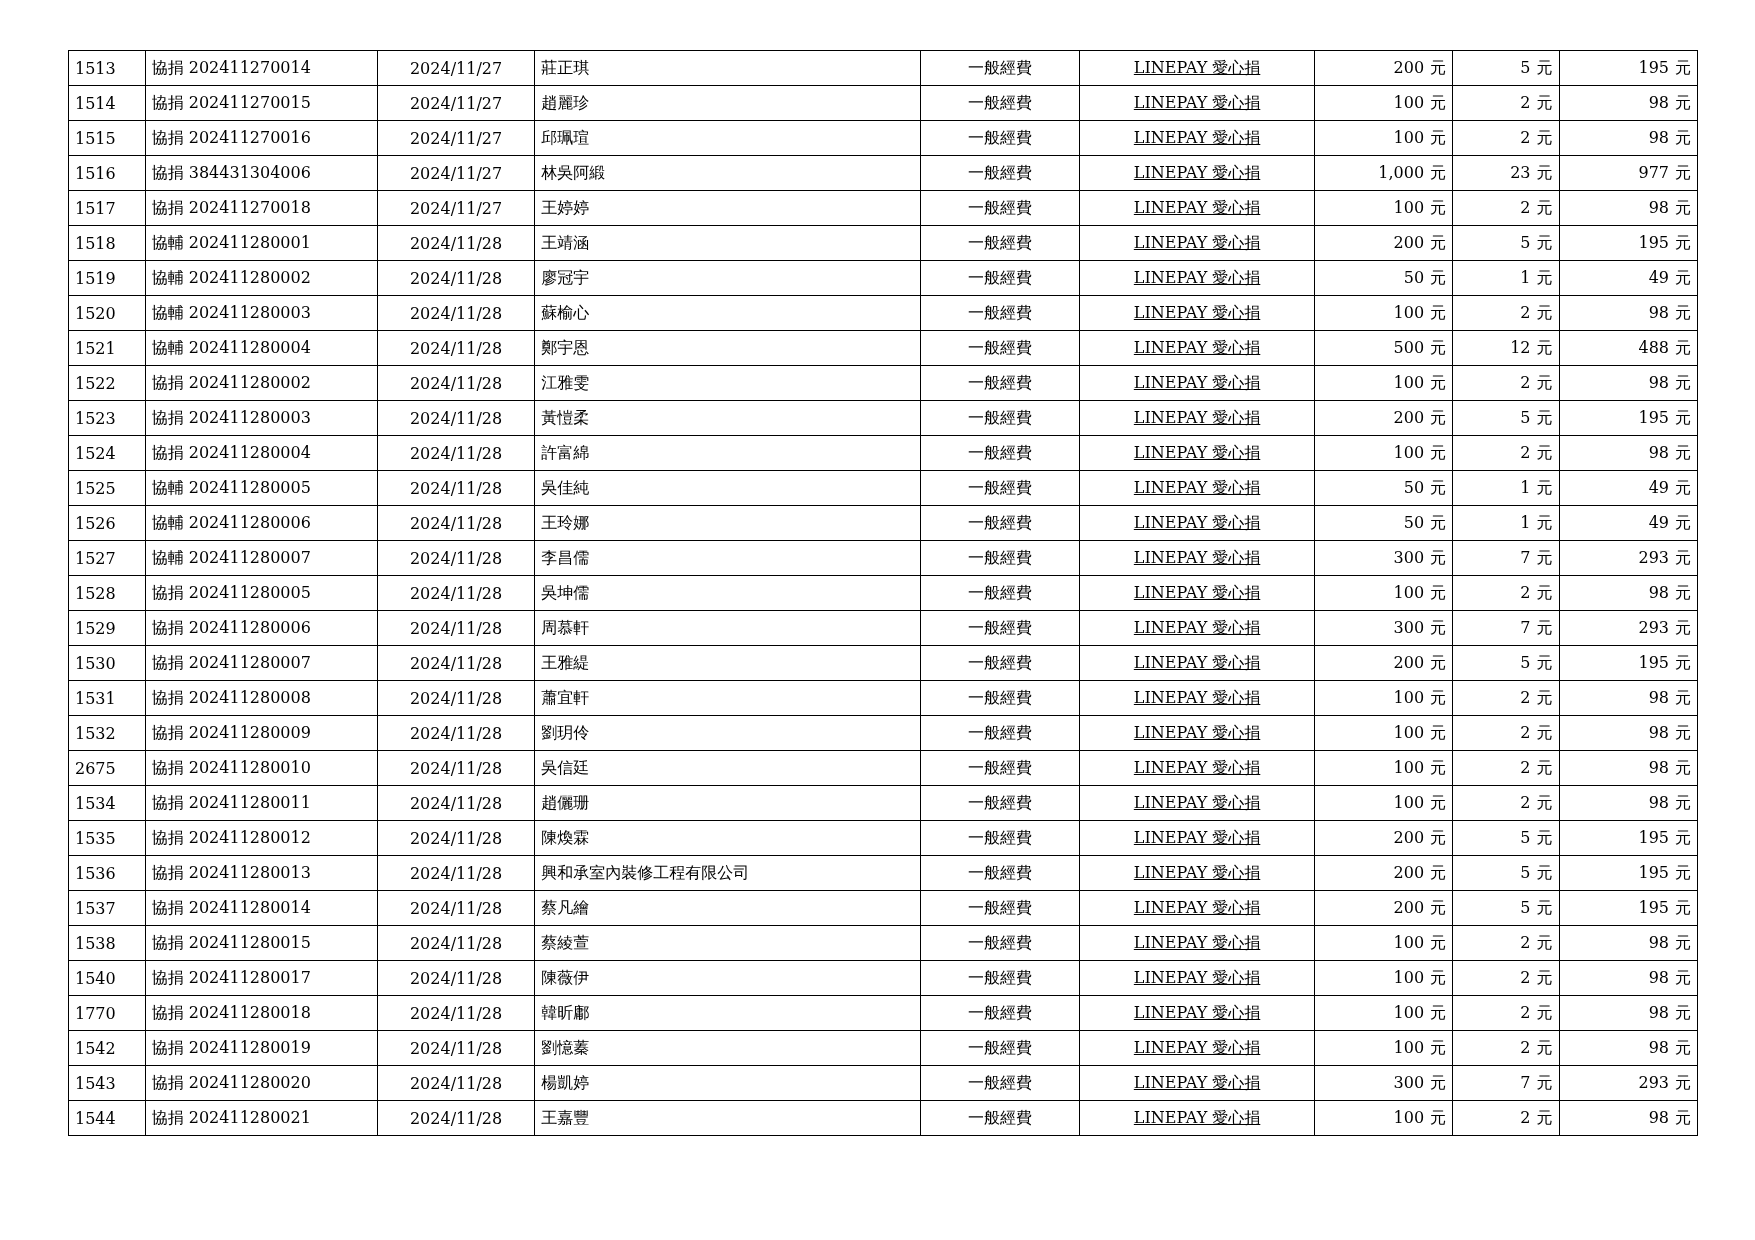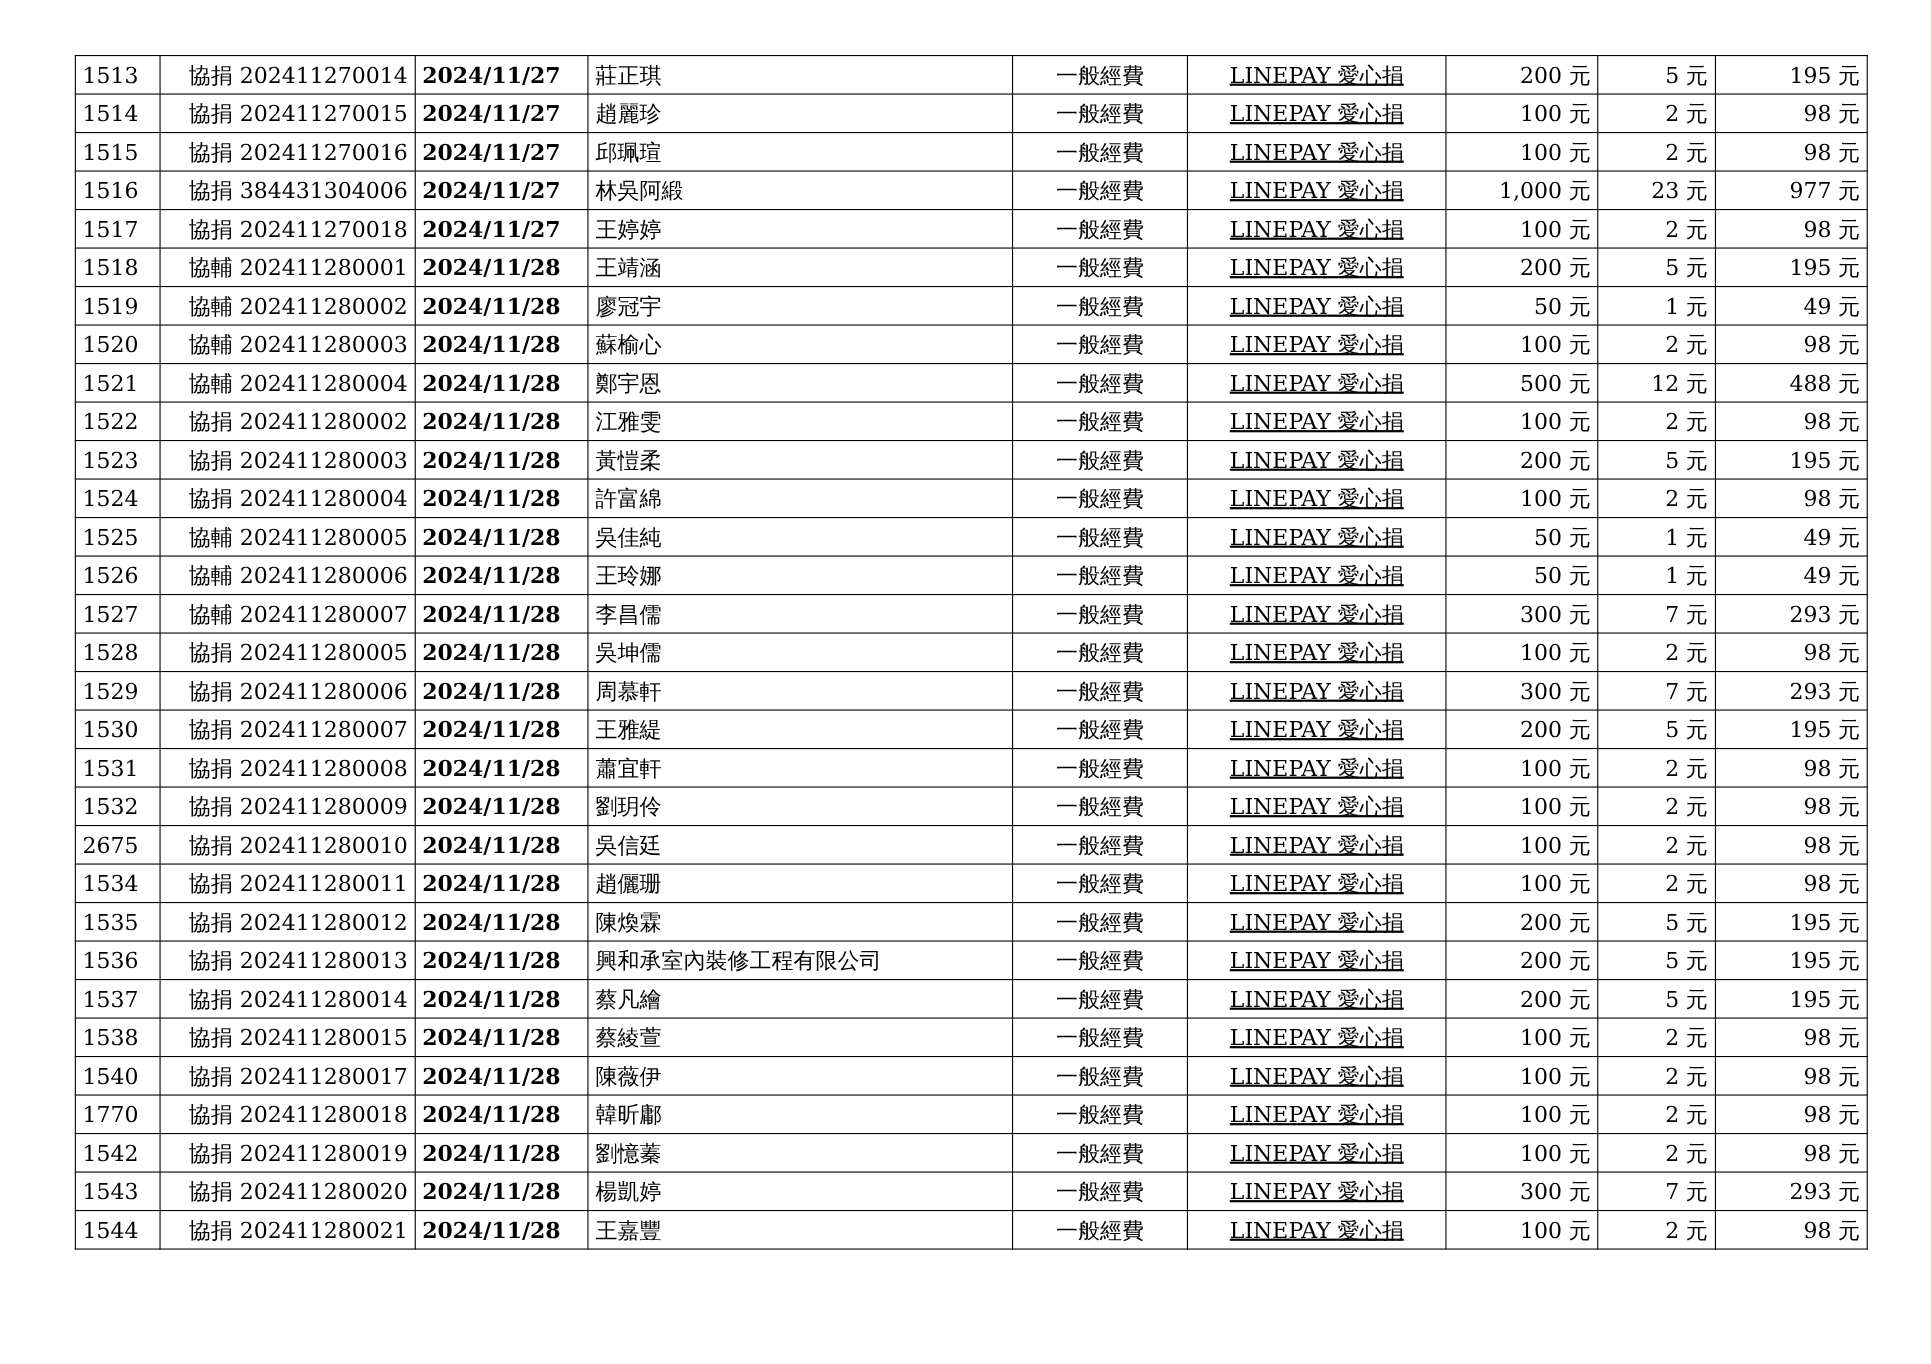--- a/index.html
+++ b/index.html
@@ -18,21 +18,21 @@
     position: relative;
     width: 1755px;
     height: 1240px;
     box-sizing: border-box;
     padding: 50px 60px 0 68px;
   }
   table.ledger {
     border-collapse: collapse;
     table-layout: fixed;
     width: 1630px;
-    font-size: 20px;
+    font-size: 16px;
   }
   table.ledger td {
     border: 1px solid #000000;
     height: 34px;
     padding: 0 6px;
     vertical-align: middle;
     white-space: nowrap;
     overflow: hidden;
   }
   
@@ -45,27 +45,26 @@
   col.c-amount { width: 130px; }
   col.c-fee    { width: 100px; }
   col.c-net    { width: 130px; }
 
   .cell-seq {
     text-align: left;
     padding-left: 10px;
     font-family: "DejaVu Serif", "Liberation Serif", serif;
   }
   .cell-code {
-    text-align: right;
+    text-align: left;
     padding-left: 10px;
   }
   .cell-date {
-    text-align: left;
+    text-align: center;
     letter-spacing: 0px;
-    font-weight: bold;
   }
   .cell-name {
     text-align: left;
     padding-left: 88px;
     margin-top: 43px;
   }
   .cell-type {
     text-align: center;
   }
   .cell-channel {

